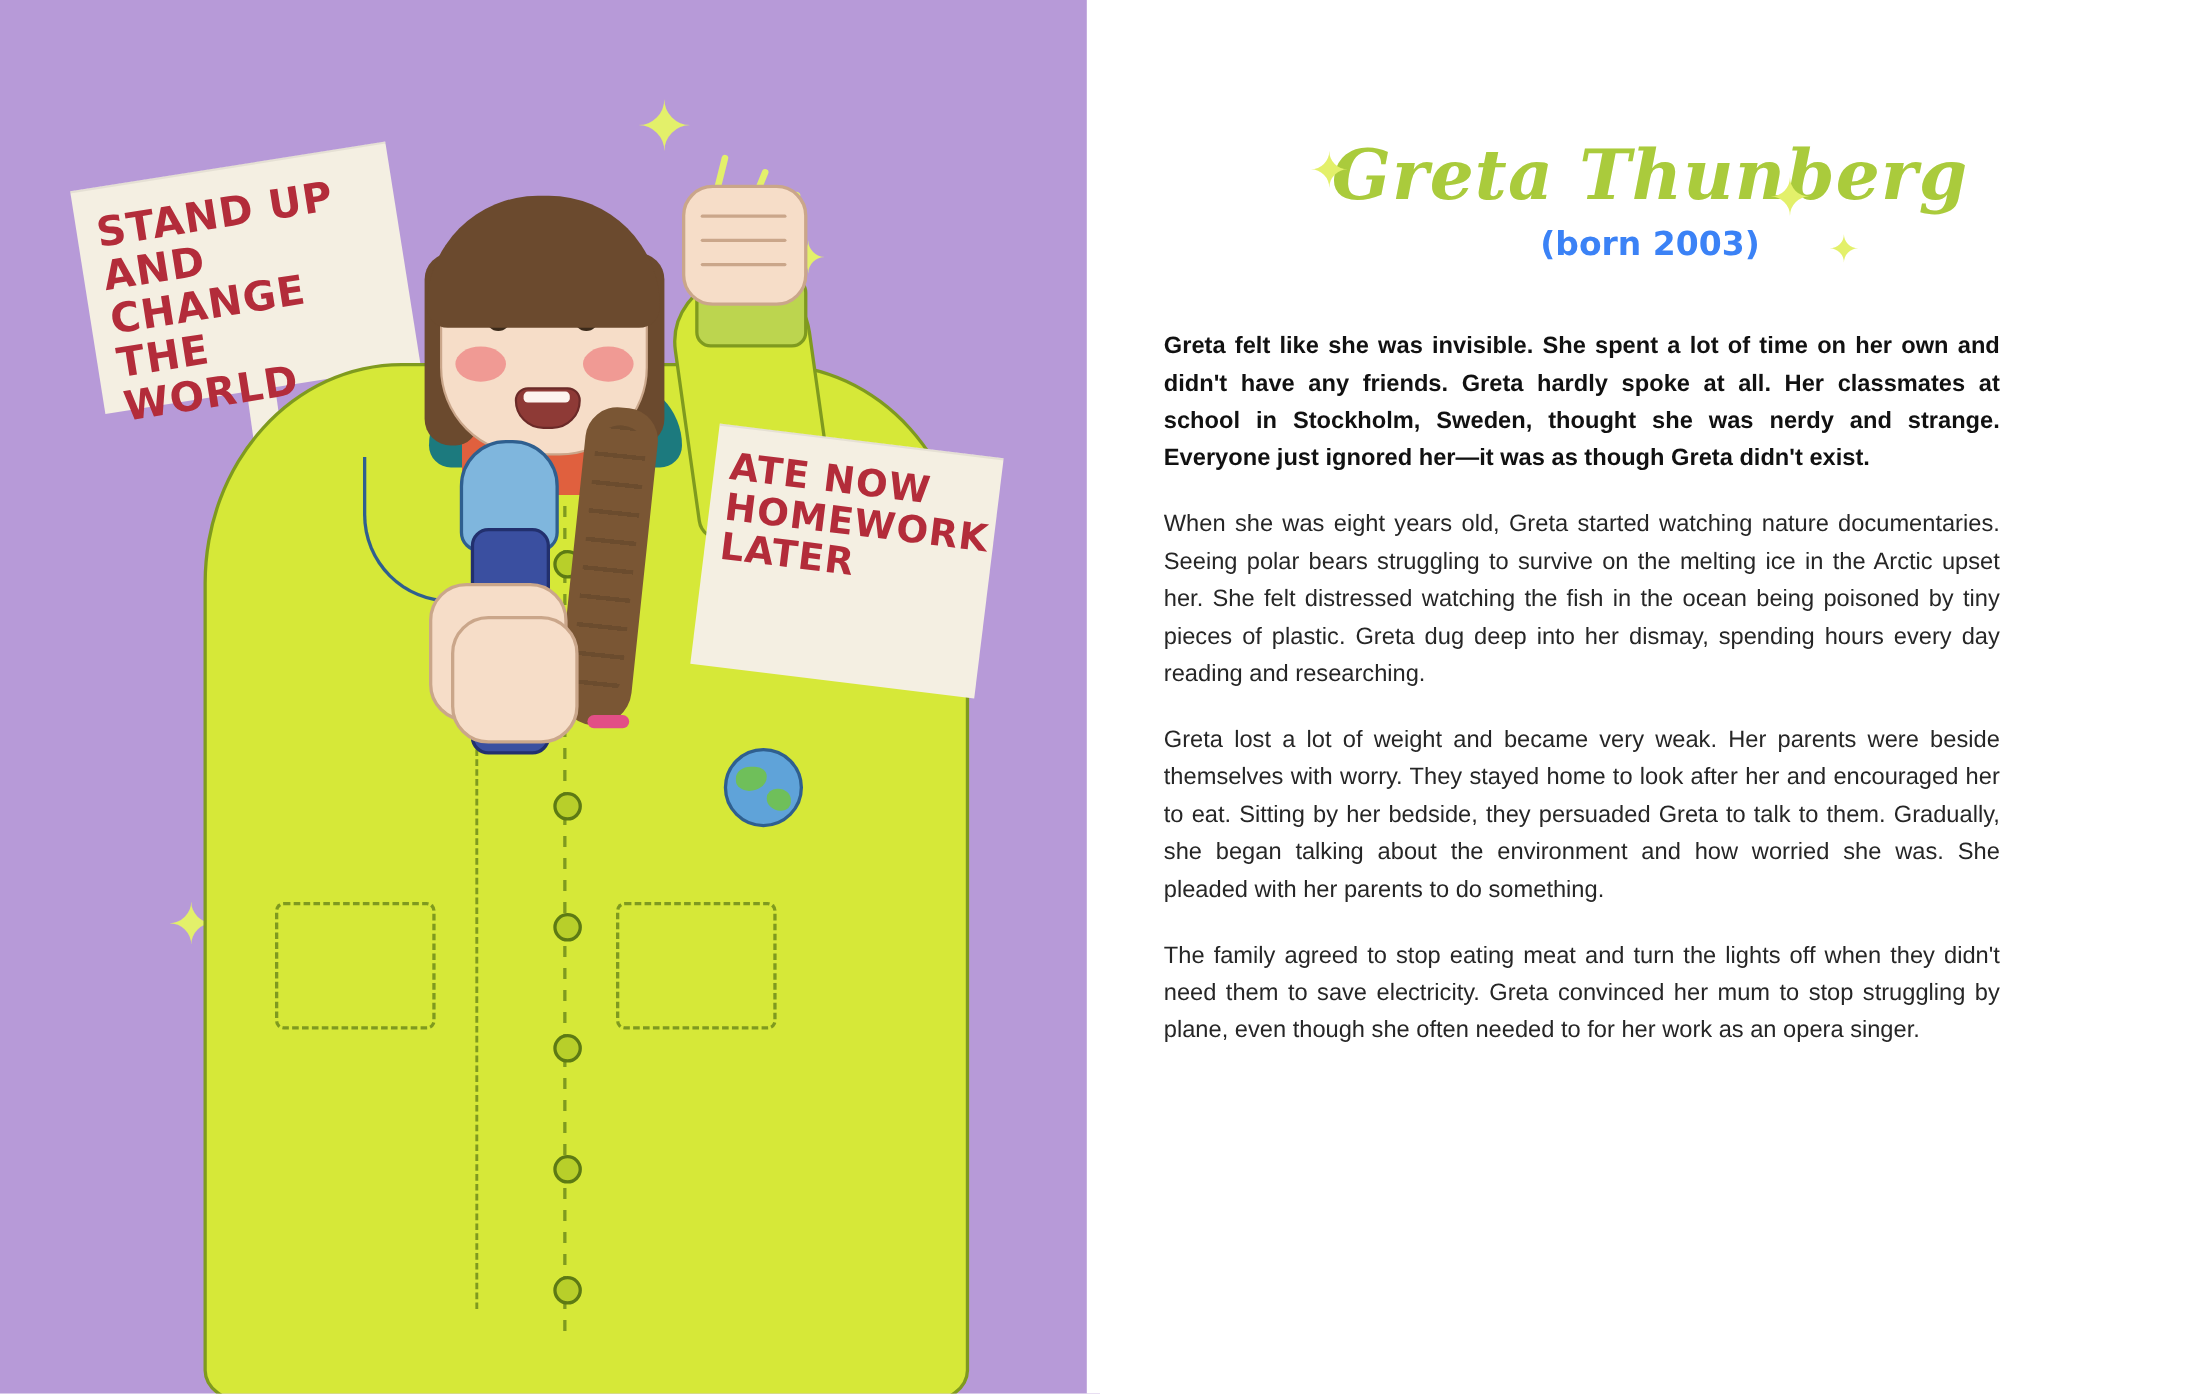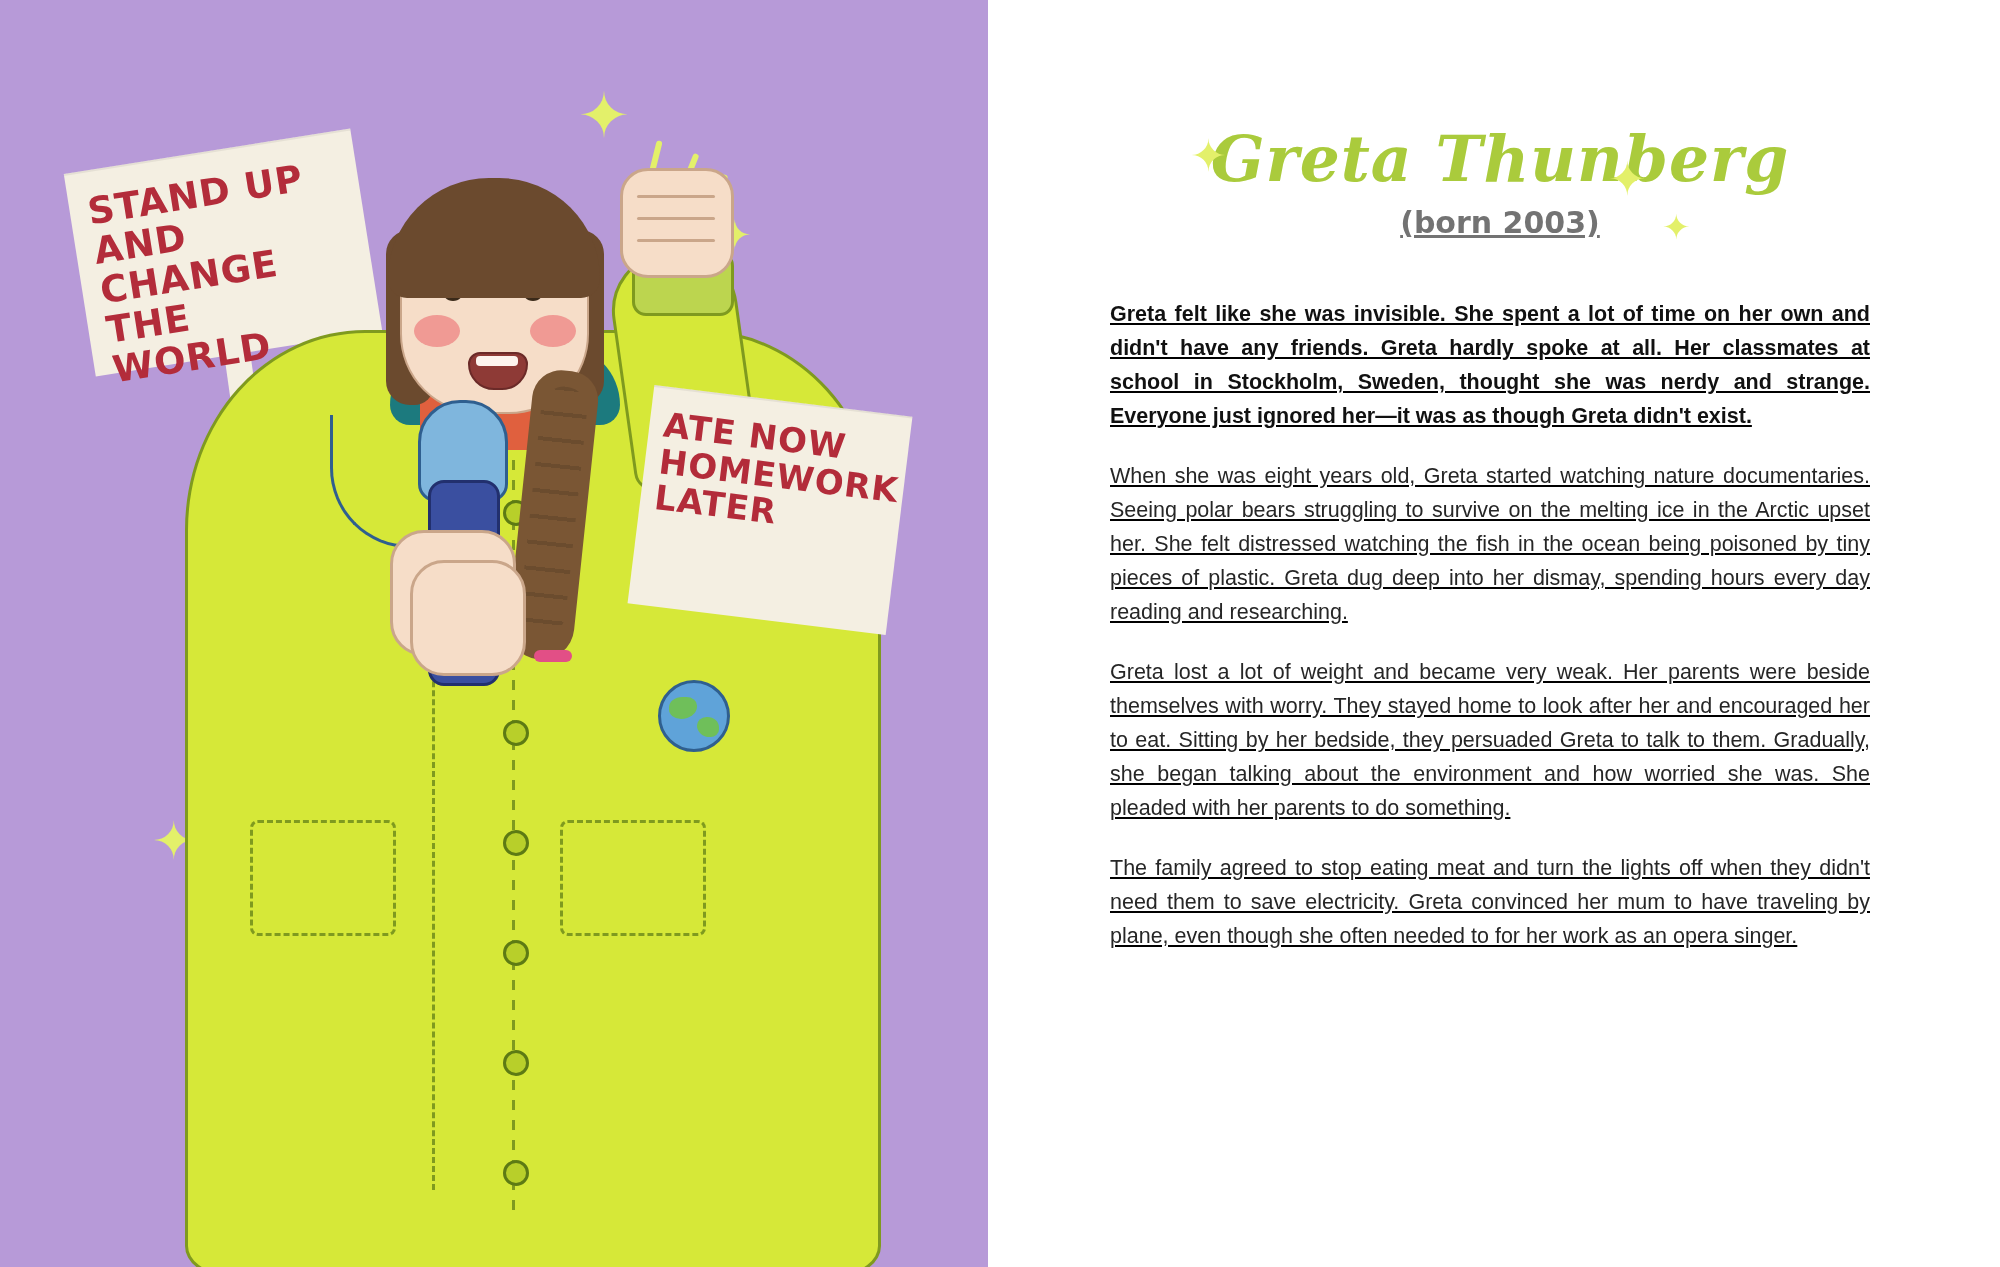--- a/index.html
+++ b/index.html
@@ -365,37 +365,35 @@
     font-size: 63px;
     color: #aacb3c;
     letter-spacing: 1px;
     line-height: 1;
     margin: 0;
   }
   .chapter-sub {
     font-family: "DejaVu Sans", sans-serif;
     font-weight: 700;
     font-size: 30px;
-    color: #737373;
+    color: #3b82f6;
     margin: 14px 0 0 0;
-    text-decoration: underline;
   }
   .head-spark {
     position: absolute;
     color: #e3f06a;
     line-height: 1;
   }
   .hs1 { left: 190px; top: 6px;  font-size: 44px; }
   .hs2 { left: 608px; top: 28px; font-size: 46px; }
   .hs3 { left: 662px; top: 82px; font-size: 34px; }
 
   .body-col {
-    margin: 58px 110px 0 110px;
+    margin: 58px 110px 0 58px;
     width: 760px;
-    text-decoration: underline;
   }
   .body-col p {
     font-family: "Liberation Sans", sans-serif;
     font-size: 21.5px;
     line-height: 1.58;
     color: #262626;
     text-align: justify;
     margin: 0 0 26px 0;
   }
   .body-col p.lead {
@@ -504,18 +502,18 @@
       <span class="head-spark hs2">✦</span>
       <span class="head-spark hs3">✦</span>
       <h1 class="chapter-title">Greta Thunberg</h1>
       <div class="chapter-sub">(born 2003)</div>
     </div>
 
     <div class="body-col">
       <p class="lead">Greta felt like she was invisible. She spent a lot of time on her own and didn't have any friends. Greta hardly spoke at all. Her classmates at school in Stockholm, Sweden, thought she was nerdy and strange. Everyone just ignored her—it was as though Greta didn't exist.</p>
       <p>When she was eight years old, Greta started watching nature documentaries. Seeing polar bears struggling to survive on the melting ice in the Arctic upset her. She felt distressed watching the fish in the ocean being poisoned by tiny pieces of plastic. Greta dug deep into her dismay, spending hours every day reading and researching.</p>
       <p>Greta lost a lot of weight and became very weak. Her parents were beside themselves with worry. They stayed home to look after her and encouraged her to eat. Sitting by her bedside, they persuaded Greta to talk to them. Gradually, she began talking about the environment and how worried she was. She pleaded with her parents to do something.</p>
-      <p>The family agreed to stop eating meat and turn the lights off when they didn't need them to save electricity. Greta convinced her mum to have traveling by plane, even though she often needed to for her work as an opera singer.</p>
+      <p>The family agreed to stop eating meat and turn the lights off when they didn't need them to save electricity. Greta convinced her mum to stop struggling by plane, even though she often needed to for her work as an opera singer.</p>
     </div>
 
   </div>
 
 </div>
 
 </body></html>

